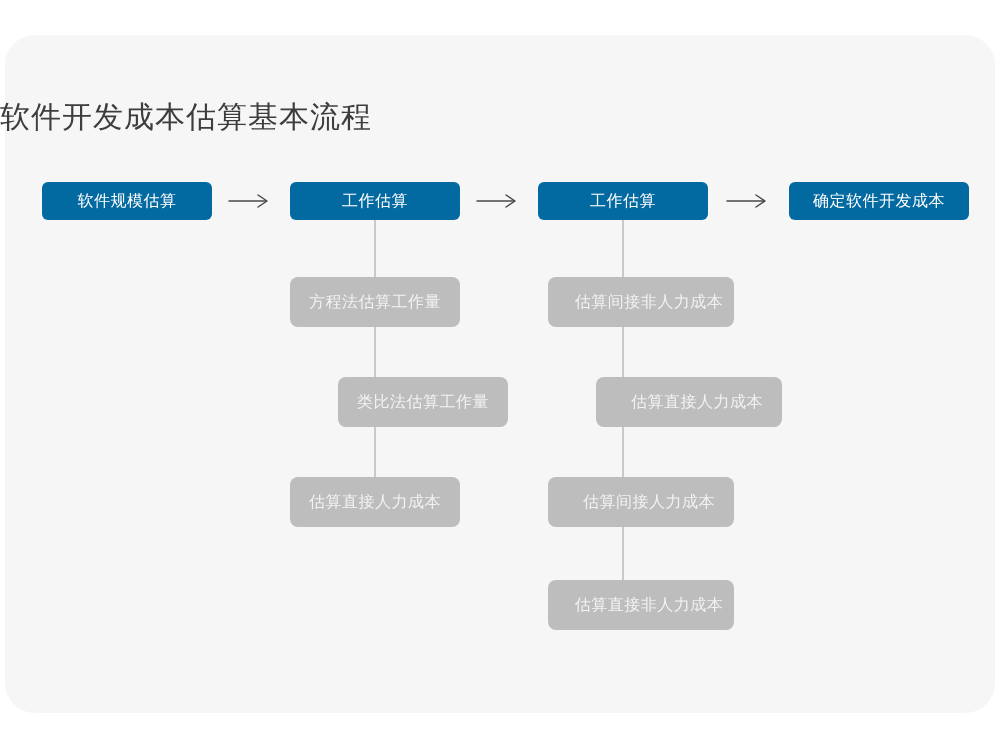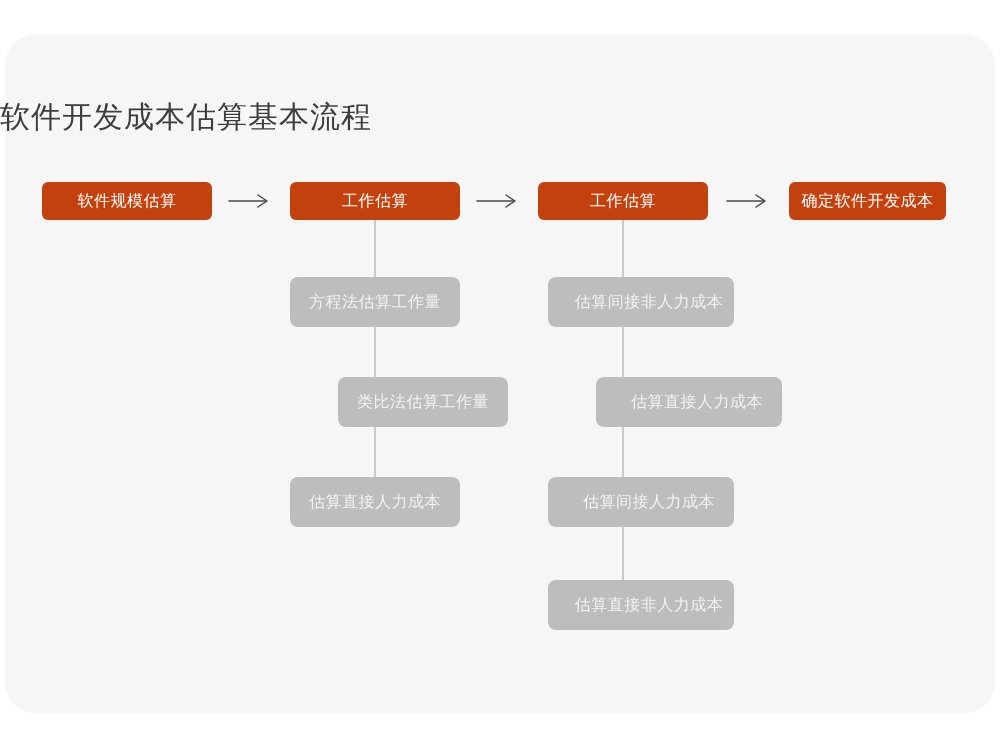--- a/index.html
+++ b/index.html
@@ -29,34 +29,34 @@
     font-size: 30px;
     font-weight: 400;
     color: #3D3D3D;
     letter-spacing: 1px;
   }
   .stage {
     position: absolute;
     top: 182px;
     height: 38px;
     width: 170px;
-    background: #c2410c;
+    background: #0369a1;
     border-radius: 6px;
     color: #FFFFFF;
     font-size: 16px;
     display: flex;
     align-items: center;
     justify-content: center;
     z-index: 2;
     letter-spacing: 0.5px;
   }
   .stage-1 { left: 42px; }
   .stage-2 { left: 290px; }
   .stage-3 { left: 538px; }
-  .stage-4 { left: 789px; width: 157px; }
+  .stage-4 { left: 789px; width: 180px; }
 
   .arrow {
     position: absolute;
     top: 193px;
     width: 44px;
     height: 16px;
     z-index: 2;
   }
   .arrow-1 { left: 228px; }
   .arrow-2 { left: 476px; }

